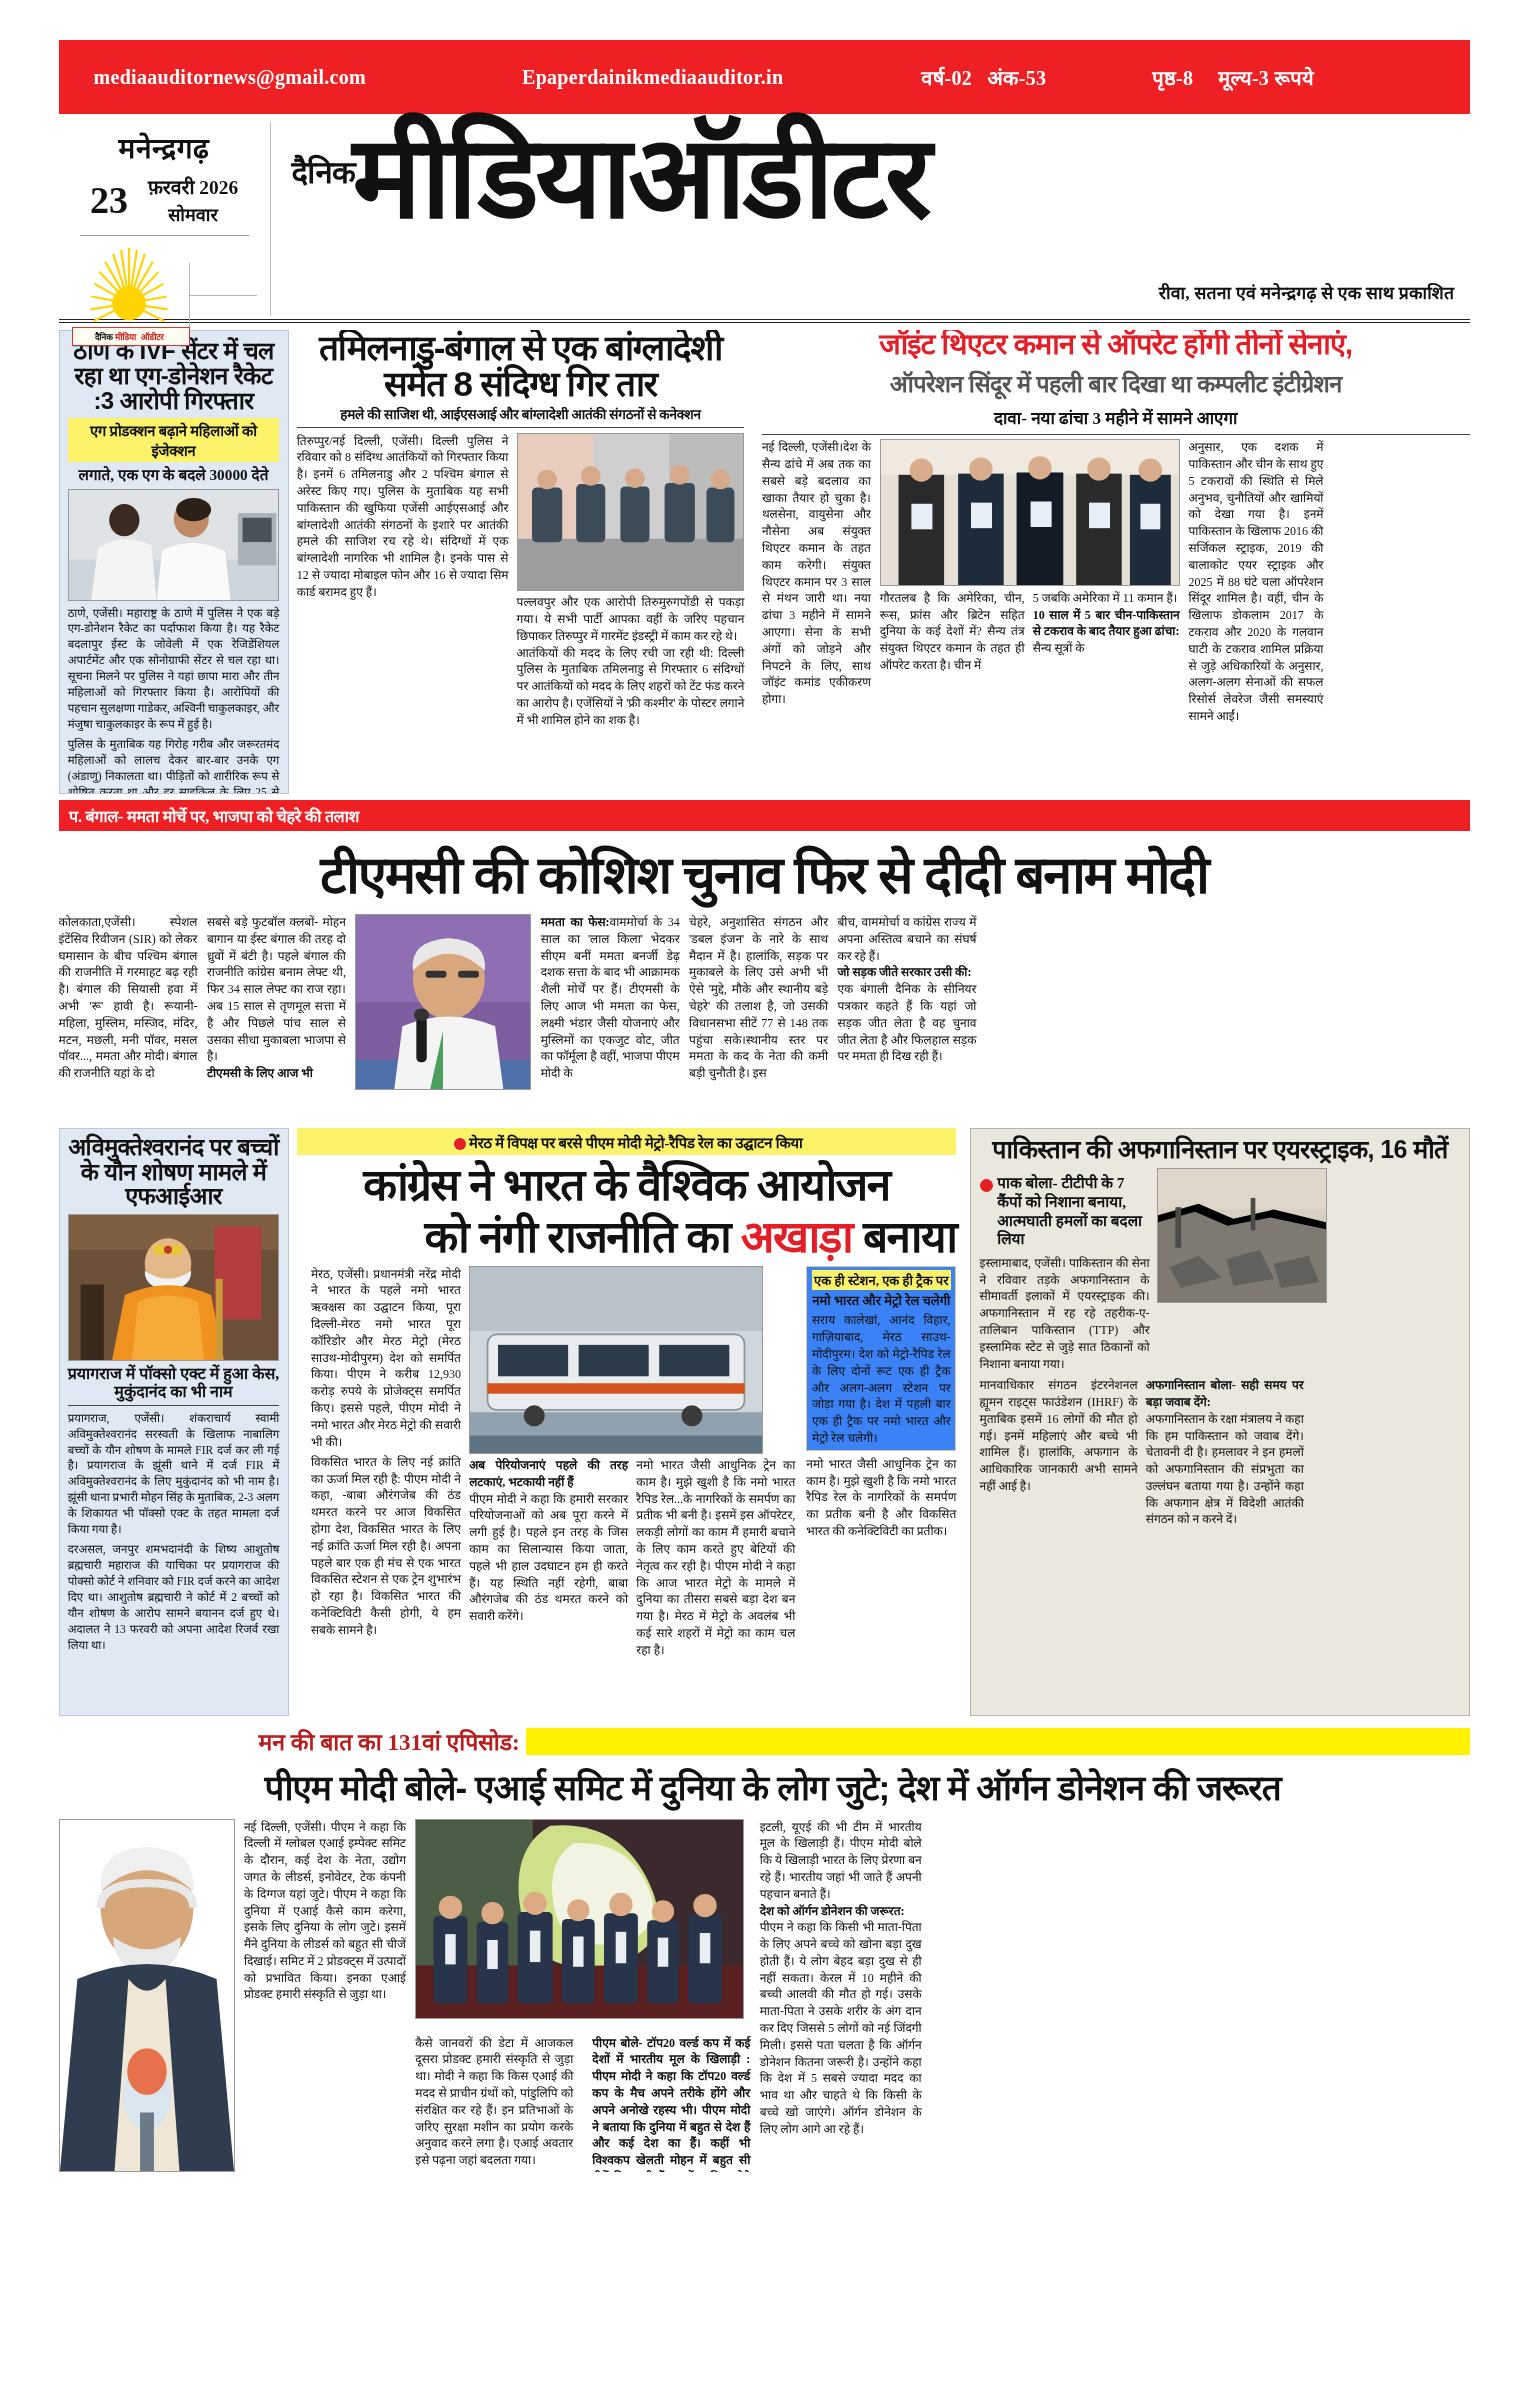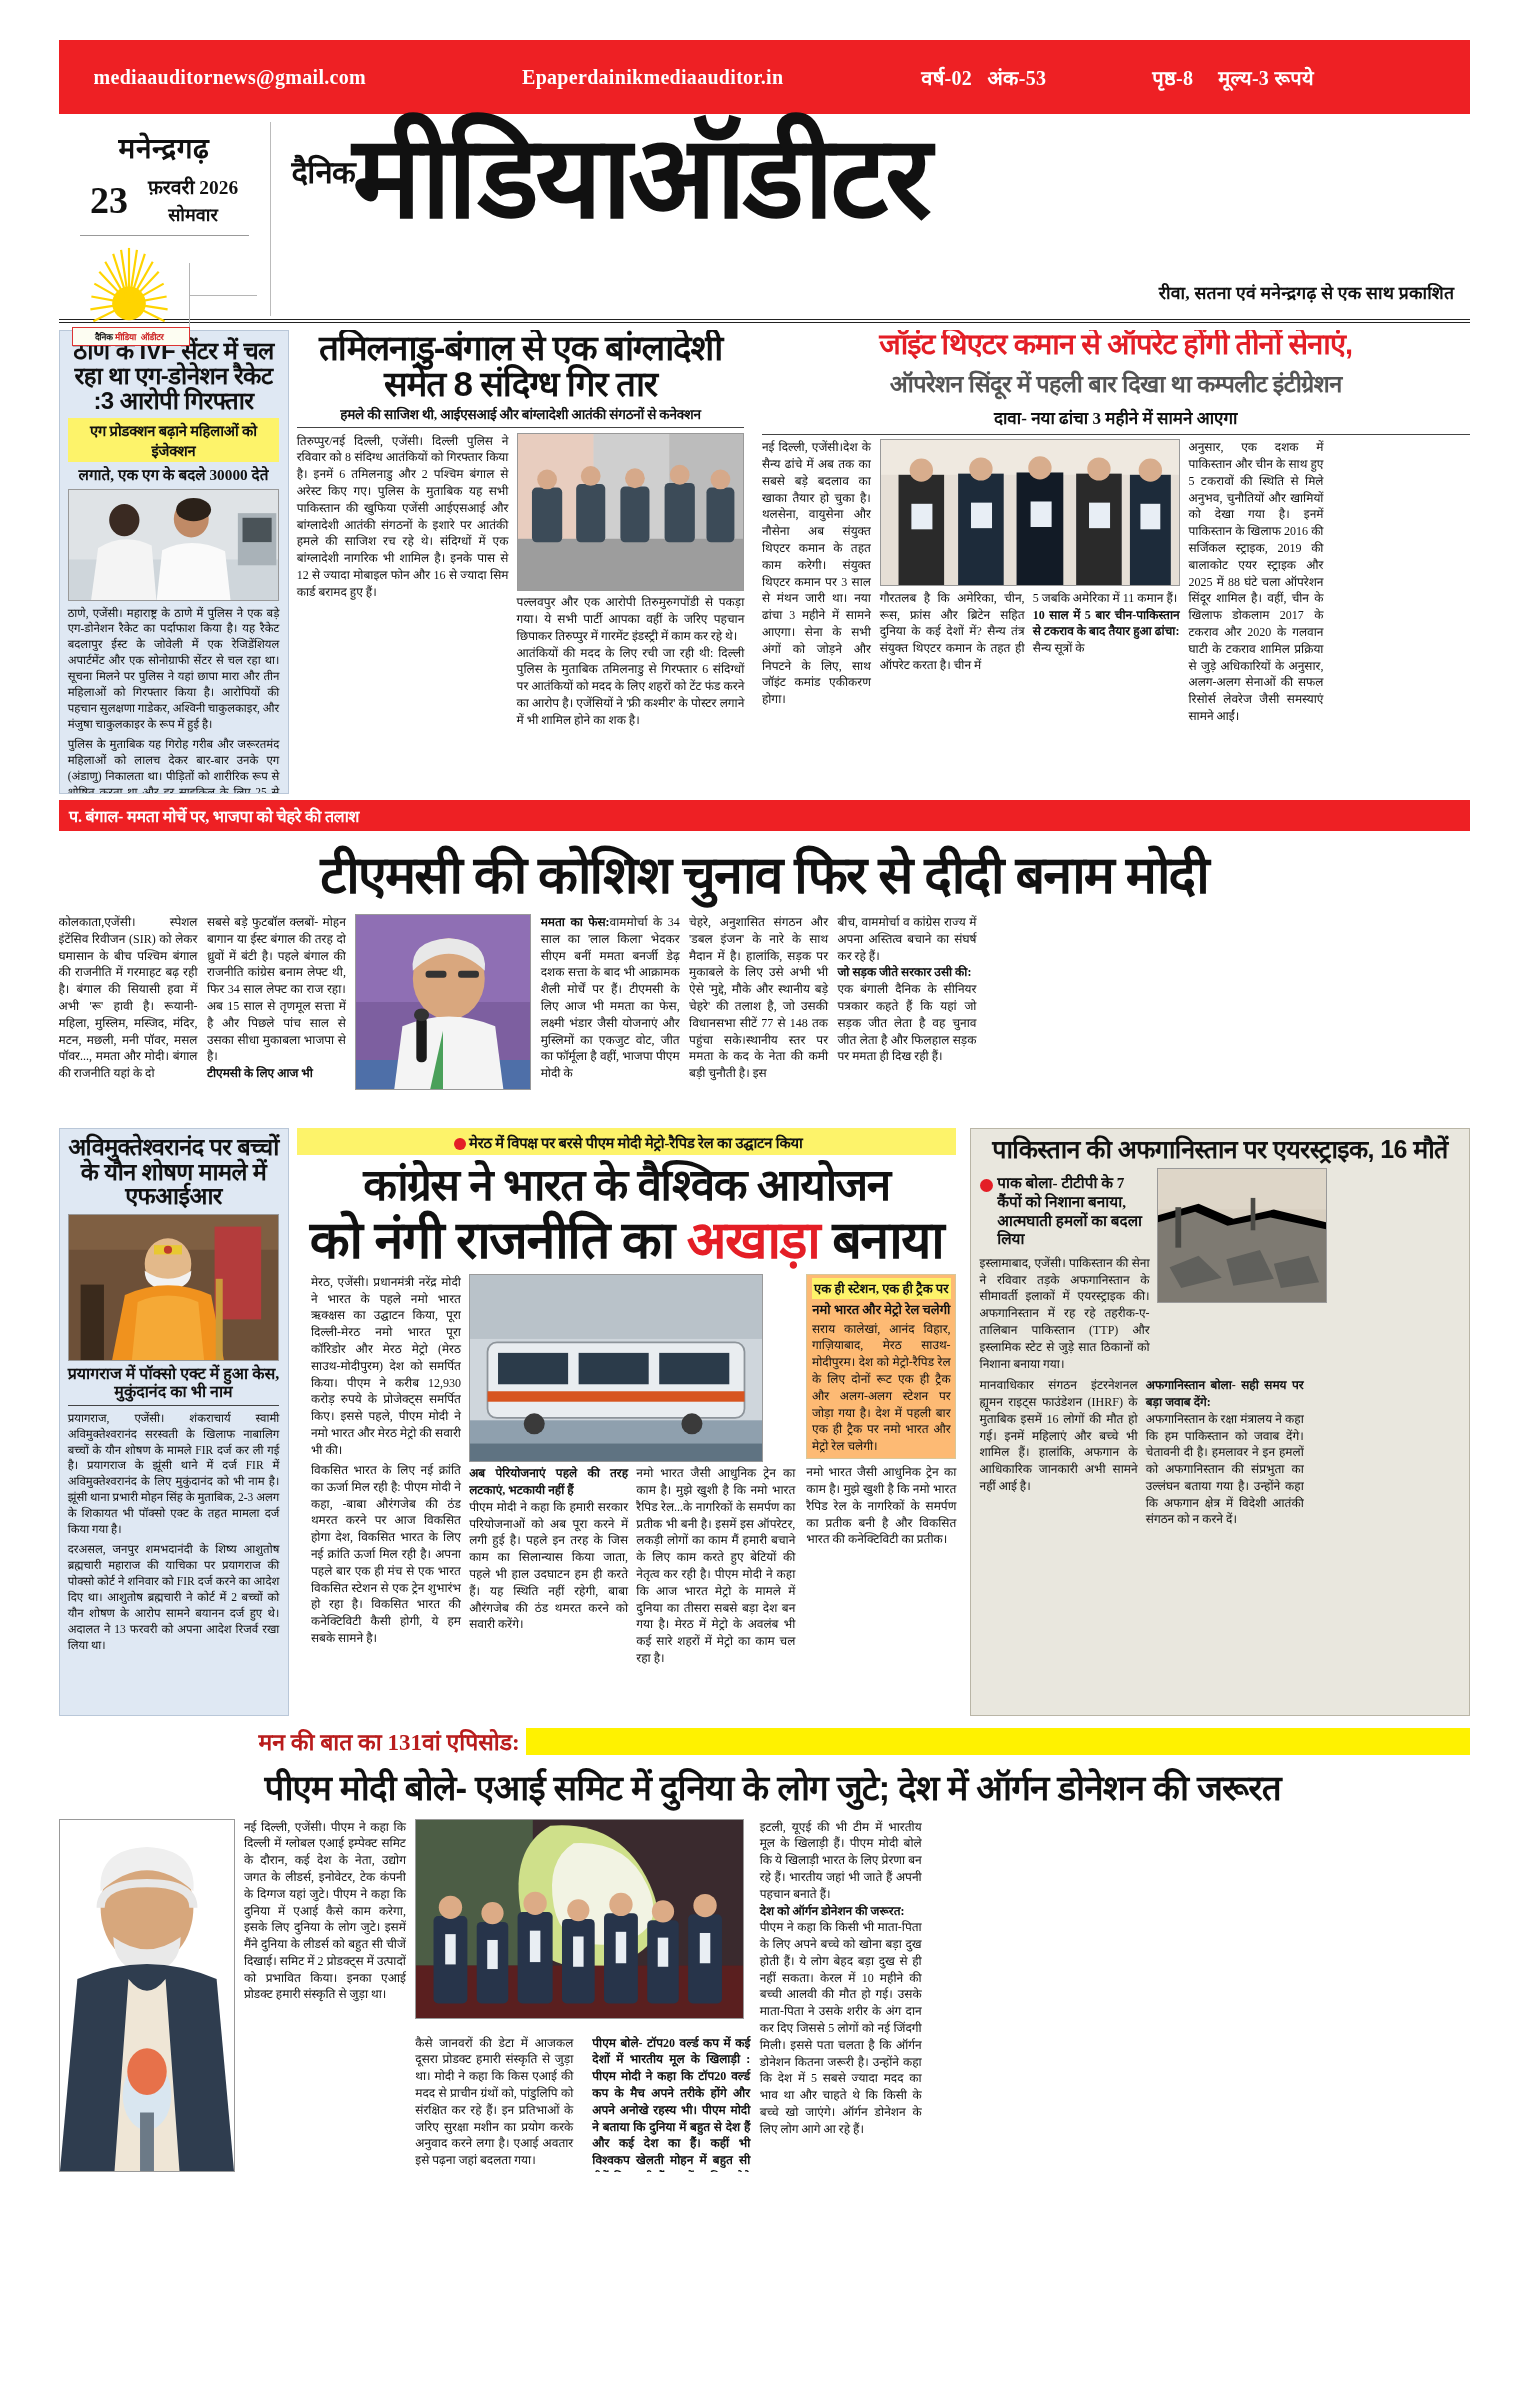--- a/index.html
+++ b/index.html
@@ -101,21 +101,21 @@
   .s3-img{ height:147px; margin-top:4.7px;}
   .s3-sub{ font-size:16px; font-weight:bold; text-align:center; margin-top:4.7px; line-height:1.1;}
 
   .s3-mid{ width:676px; padding:0 8.2px;}
   .s3-yellow{ background:#fdf36a; padding:3.5px 5.9px; font-size:14.7px; font-weight:bold; text-align:center; letter-spacing:-0.2px;}
   .s3-mid h1{ font-size:44px; text-align:center; letter-spacing:-1.5px; margin-top:7px; line-height:1.03;}
   .s3-mid h1 .red{ color:#e41e26; }
   .s3-midcols{ display:flex; gap:8.2px; margin-top:5.9px;justify-content:flex-end;}
   .s3-mc{ width:150px;}
   .s3-bigimg{ width:294px; height:188px;}
-  .s3-box{ background:#fdba74; border:0.6px solid #d8c89a; padding:3.5px 4.7px;}
+  .s3-box{ background:#3b82f6; border:0.6px solid #d8c89a; padding:3.5px 4.7px;}
   .s3-boxy{ background:#fdf36a; font-size:13px; font-weight:bold; text-align:center; padding:1.2px;}
   .s3-boxt{ font-size:13px; font-weight:bold; text-align:center; margin-top:1px;}
 
   .s3-right{ flex:1; margin-left:5.9px; background:#e9e7de; border:0.6px solid #b9b5a6; padding:7px 8.2px;}
   .s3-right h2{ font-size:25px; text-align:center; line-height:1.06; letter-spacing:-0.6px;}
   .s3-bullet{ display:flex; gap:4.7px; margin-top:5.9px;}
   .s3-dot{ width:13px; height:13px; border-radius:50%; background:#e41e26; flex:0 0 13px; margin-top:4.7px;}
   .s3-btext{ font-size:15.3px; font-weight:bold; line-height:1.22;}
   .s3-rimg{ width:170px; height:135px;}
   .s3-rcols{ display:flex; gap:8.2px; margin-top:4.7px;}
@@ -384,21 +384,21 @@
       <div class="rulethin" style="margin-top:4.7px"></div>
       <div class="s1-body">प्रयागराज, एजेंसी। शंकराचार्य स्वामी अविमुक्तेश्वरानंद सरस्वती के खिलाफ नाबालिग बच्चों के यौन शोषण के मामले FIR दर्ज कर ली गई है। प्रयागराज के झूंसी थाने में दर्ज FIR में अविमुक्तेश्वरानंद के लिए मुकुंदानंद को भी नाम है। झूंसी थाना प्रभारी मोहन सिंह के मुताबिक, 2-3 अलग के शिकायत भी पॉक्सो एक्ट के तहत मामला दर्ज किया गया है।</div>
       <div class="s1-body">दरअसल, जनपुर शमभदानंदी के शिष्य आशुतोष ब्रह्मचारी महाराज की याचिका पर प्रयागराज की पोक्सो कोर्ट ने शनिवार को FIR दर्ज करने का आदेश दिए था। आशुतोष ब्रह्मचारी ने कोर्ट में 2 बच्चों को यौन शोषण के आरोप सामने बयानन दर्ज हुए थे। अदालत ने 13 फरवरी को अपना आदेश रिजर्व रखा लिया था।</div>
     </div>
 
     <div class="s3-mid hidden-ov">
       <div class="s3-yellow">
         <span class="dot-red"></span><span>मेरठ में विपक्ष पर बरसे पीएम मोदी   मेट्रो-रैपिड रेल का उद्घाटन किया</span>
       </div>
       <h1 class="hl" style="font-size:44px;text-align:center;letter-spacing:-1.5px;margin-top:7px">कांग्रेस ने भारत के वैश्विक आयोजन</h1>
-      <h1 class="hl" style="font-size:52px;text-align:center;letter-spacing:-1.5px">
+      <h1 class="hl" style="font-size:44px;text-align:right;letter-spacing:-1.5px">
         <span>को नंगी राजनीति का </span><span class="red" style="color:#e41e26">अखाड़ा</span><span> बनाया</span>
       </h1>
       <div class="s3-midcols">
         <div class="s3-mc">
             <div class="body-text">मेरठ, एजेंसी। प्रधानमंत्री नरेंद्र मोदी ने भारत के पहले नमो भारत ऋक्क्षस का उद्घाटन किया, पूरा दिल्ली-मेरठ नमो भारत पूरा कॉरिडोर और मेरठ मेट्रो (मेरठ साउथ-मोदीपुरम) देश को समर्पित किया। पीएम ने करीब 12,930 करोड़ रुपये के प्रोजेक्ट्स समर्पित किए। इससे पहले, पीएम मोदी ने नमो भारत और मेरठ मेट्रो की सवारी भी की।</div>
           <div class="body-text" style="margin-top:3.5px">विकसित भारत के लिए नई क्रांति का ऊर्जा मिल रही है: पीएम मोदी ने कहा, -बाबा औरंगजेब की ठंड थमरत करने पर आज विकसित होगा देश, विकसित भारत के लिए नई क्रांति ऊर्जा मिल रही है। अपना पहले बार एक ही मंच से एक भारत विकसित स्टेशन से एक ट्रेन शुभारंभ हो रहा है। विकसित भारत की कनेक्टिविटी कैसी होगी, ये हम सबके सामने है।</div>
           </div>
         <div style="width:329px">
           <div class="photo s3-bigimg">
             <svg width="100%" height="100%" viewBox="0 0 500 320" preserveAspectRatio="none">

